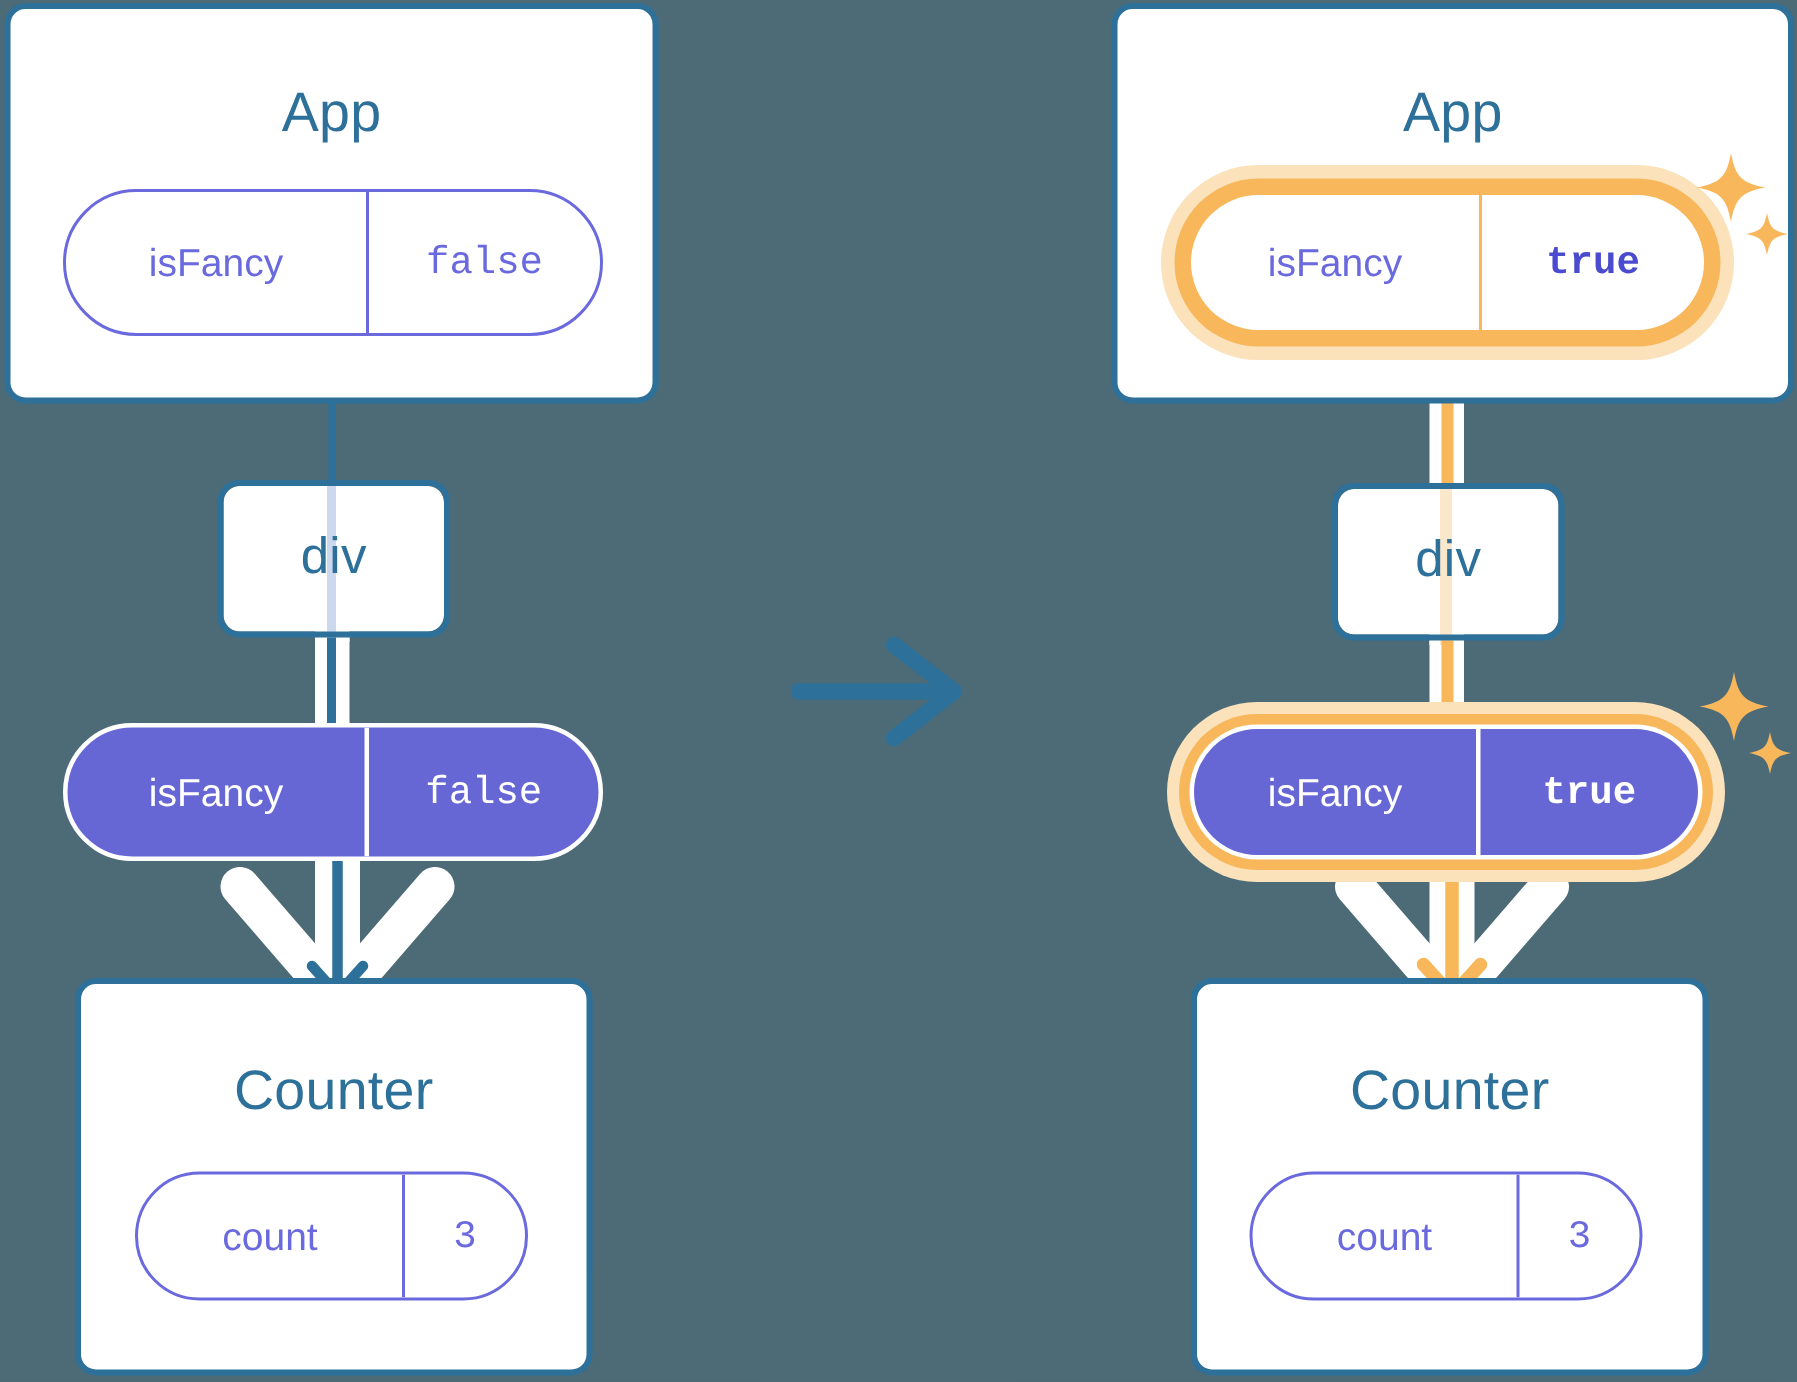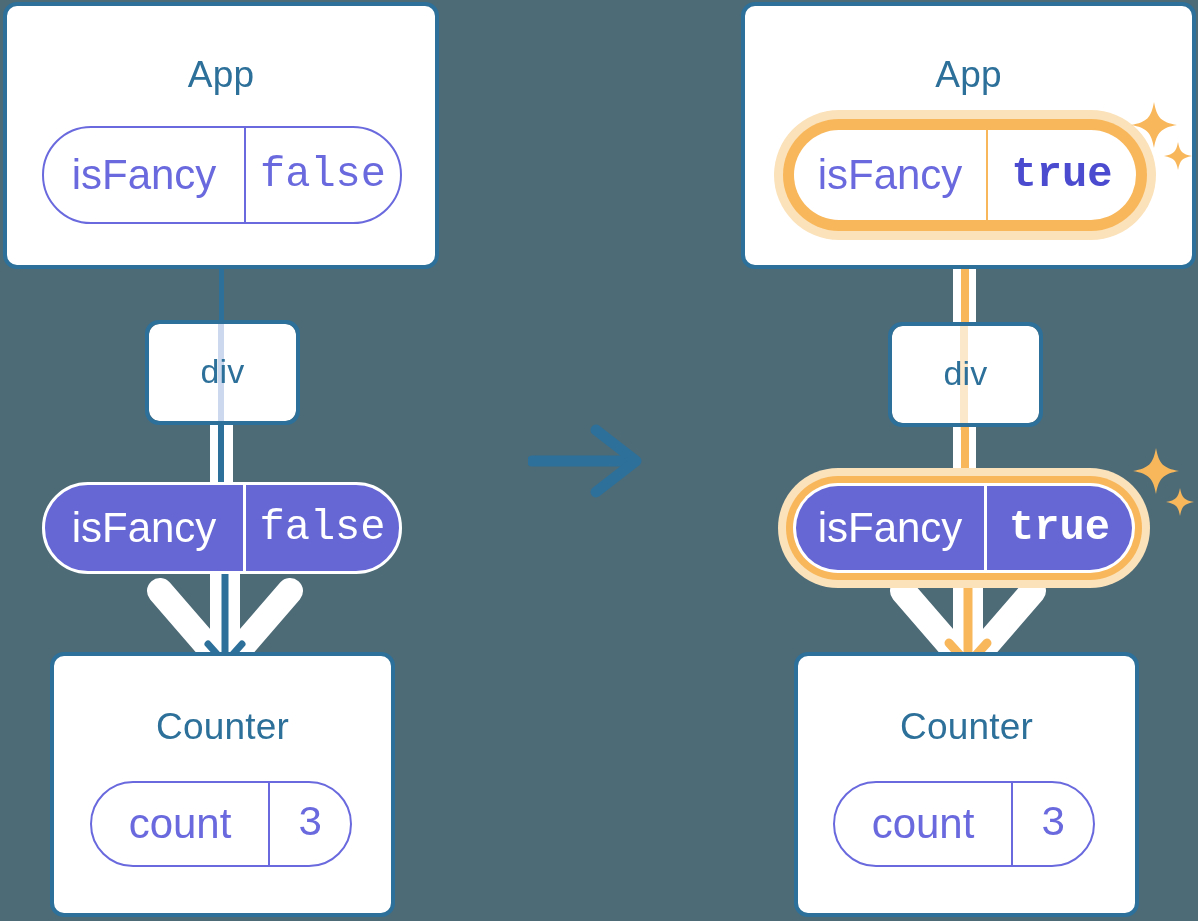--- a/index.html
+++ b/index.html
@@ -35,21 +35,21 @@
     position:absolute;
     display:flex;
     align-items:stretch;
     box-sizing:border-box;
     border-radius:999px;
     overflow:hidden;
     z-index:30;
   }
   .pill .cell{
     display:flex;align-items:center;justify-content:center;
-    font-size:42px;
+    font-size:26px;
     box-sizing:border-box;
     white-space:nowrap;
   }
   .pill .cell.k{flex:1 1 auto;}
   .pill .cell.v{flex:0 0 auto;font-family:Liberation Mono, monospace;}
 
   
   .pill.outline{
     border:2.5px solid #6a6ade;
     background:#ffffff;

